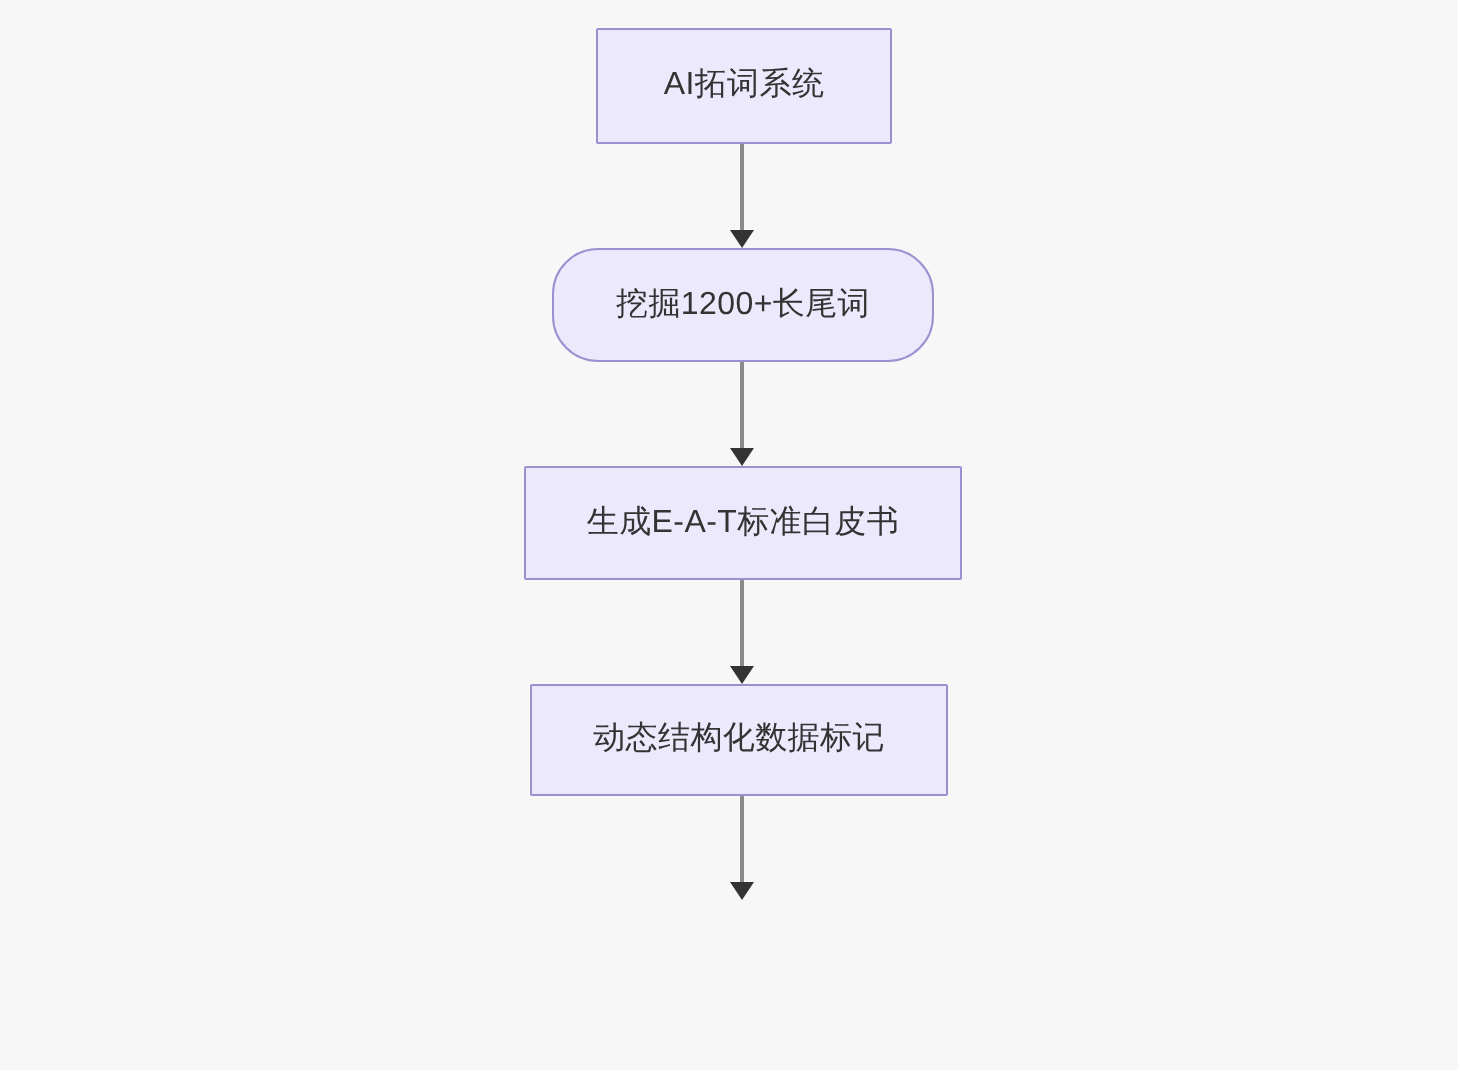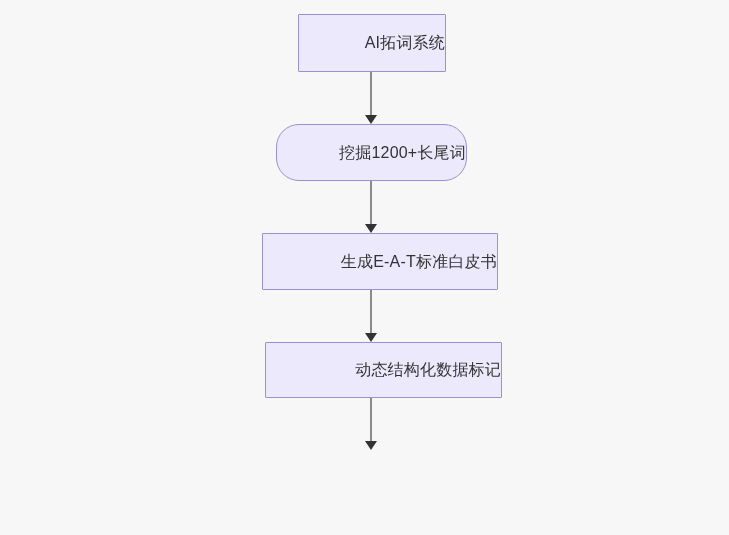--- a/index.html
+++ b/index.html
@@ -19,21 +19,21 @@
     height: 535px;
   }
   .node {
     position: absolute;
     box-sizing: border-box;
     background: #ece9fc;
     border: 1px solid #9e8fd0;
     border-radius: 1px;
     display: flex;
     align-items: center;
-    justify-content: flex-end;
+    justify-content: center;
     color: #333333;
     font-size: 16px;
     line-height: 1.2;
     letter-spacing: 0.2px;
     white-space: nowrap;
   }
   .node-label {
     display: block;
   }
   .edge {
@@ -73,30 +73,30 @@
 
   <div class="node" style="left:276px; top:124px; width:191px; height:57px;border-radius:23px;">
     <span class="node-label">挖掘1200+长尾词</span>
   </div>
 
   <div class="edge" style="left:370px; top:181px; width:2px; height:52px;">
     <div class="edge-line" style="height:43px;"></div>
     <div class="edge-head" style="top:43px;"></div>
   </div>
 
-  <div class="node" style="left:262px; top:233px; width:236px; height:57px;">
+  <div class="node" style="left:262px; top:233px; width:219px; height:57px;">
     <span class="node-label">生成E-A-T标准白皮书</span>
   </div>
 
   <div class="edge" style="left:370px; top:290px; width:2px; height:52px;">
     <div class="edge-line" style="height:43px;"></div>
     <div class="edge-head" style="top:43px;"></div>
   </div>
 
-  <div class="node" style="left:265px; top:342px; width:237px; height:56px;">
+  <div class="node" style="left:265px; top:342px; width:209px; height:56px;">
     <span class="node-label">动态结构化数据标记</span>
   </div>
 
   <div class="edge" style="left:370px; top:398px; width:2px; height:52px;">
     <div class="edge-line" style="height:43px;"></div>
     <div class="edge-head" style="top:43px;"></div>
   </div>
 
 
 </div>

